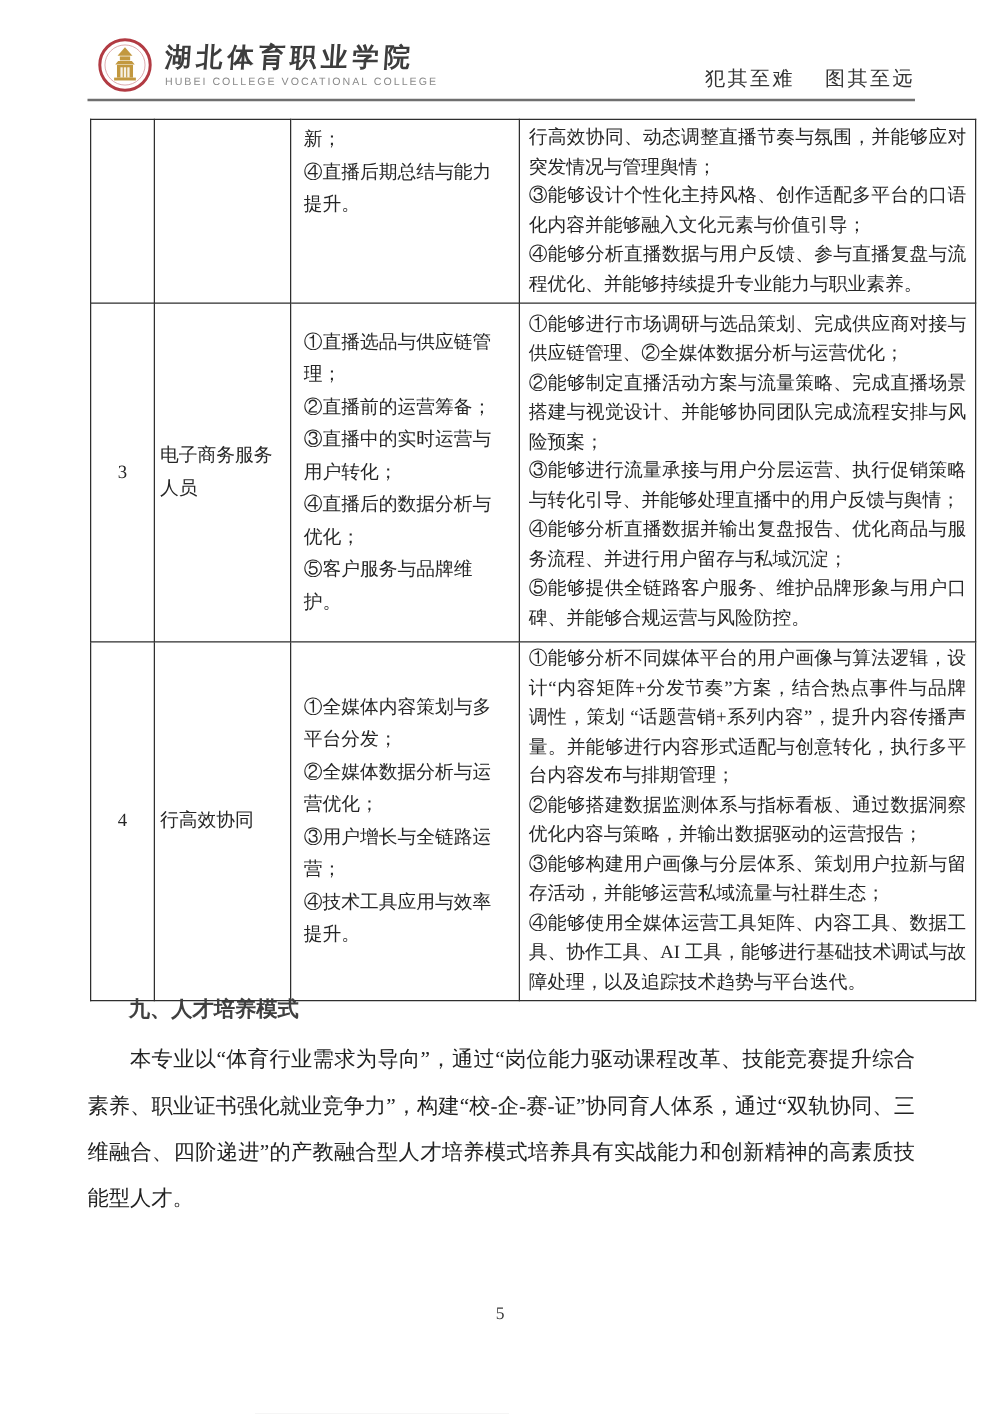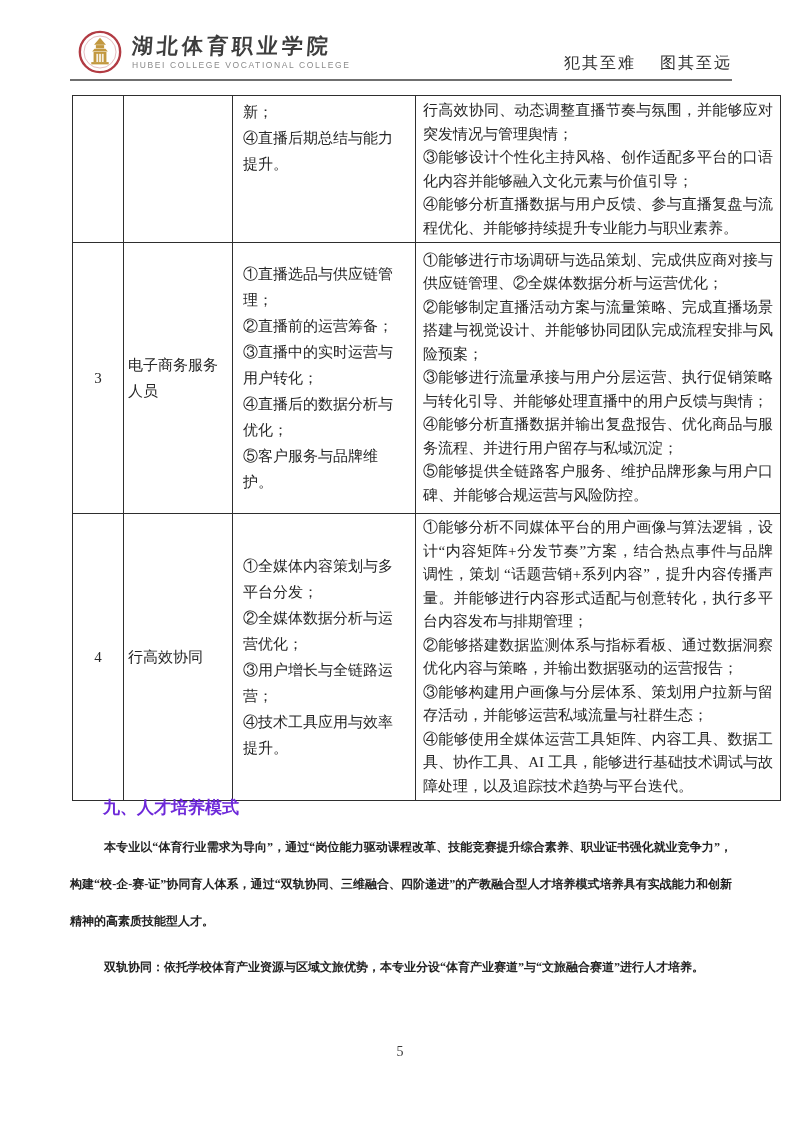--- a/index.html
+++ b/index.html
@@ -55,28 +55,28 @@
   td.c-abil{width:350px;padding:2px 7px;line-height:23.5px;font-size:14px;
             white-space:pre-line;text-align:justify;}
   tr.row-cont{height:142px;}
   tr.row-3{height:271px;}
   tr.row-4{height:282px;}
   tr.row-cont td{vertical-align:top;padding-top:3px;}
   
   .section{position:absolute;top:796px;left:70px;width:662px;}
   .section h2{
     margin:0 0 0 33px;
-    font-size:17px;font-weight:bold;color:#6d28d9;
+    font-size:17px;font-weight:bold;color:#404040;
     font-family:"Liberation Sans","DejaVu Sans",sans-serif;
     line-height:24px;
   }
   .section p{
     margin:9px 0 0 0;
-    font-size:12px;line-height:37px;
-    text-indent:34px;text-align:justify;color:#222222;font-weight:bold;
+    font-size:17px;line-height:37px;
+    text-indent:34px;text-align:justify;color:#222222;
   }
   
   .page-number{
     position:absolute;top:1044px;left:0;width:100%;
     text-align:center;font-size:14px;color:#3a3a3a;
   }
 </style>
 </head>
 <body>
 
@@ -140,18 +140,17 @@
 ②能够搭建数据监测体系与指标看板、通过数据洞察优化内容与策略，并输出数据驱动的运营报告；
 ③能够构建用户画像与分层体系、策划用户拉新与留存活动，并能够运营私域流量与社群生态；
 ④能够使用全媒体运营工具矩阵、内容工具、数据工具、协作工具、AI 工具，能够进行基础技术调试与故障处理，以及追踪技术趋势与平台迭代。</td>
       </tr>
     </tbody>
   </table>
 
   <div class="section">
     <h2>九、人才培养模式</h2>
     <p>本专业以“体育行业需求为导向”，通过“岗位能力驱动课程改革、技能竞赛提升综合素养、职业证书强化就业竞争力”，构建“校-企-赛-证”协同育人体系，通过“双轨协同、三维融合、四阶递进”的产教融合型人才培养模式培养具有实战能力和创新精神的高素质技能型人才。</p>
-    <p>双轨协同：依托学校体育产业资源与区域文旅优势，本专业分设“体育产业赛道”与“文旅融合赛道”进行人才培养。</p>
   </div>
 
   <div class="page-number">5</div>
 
 </div>
 
 </body></html>

